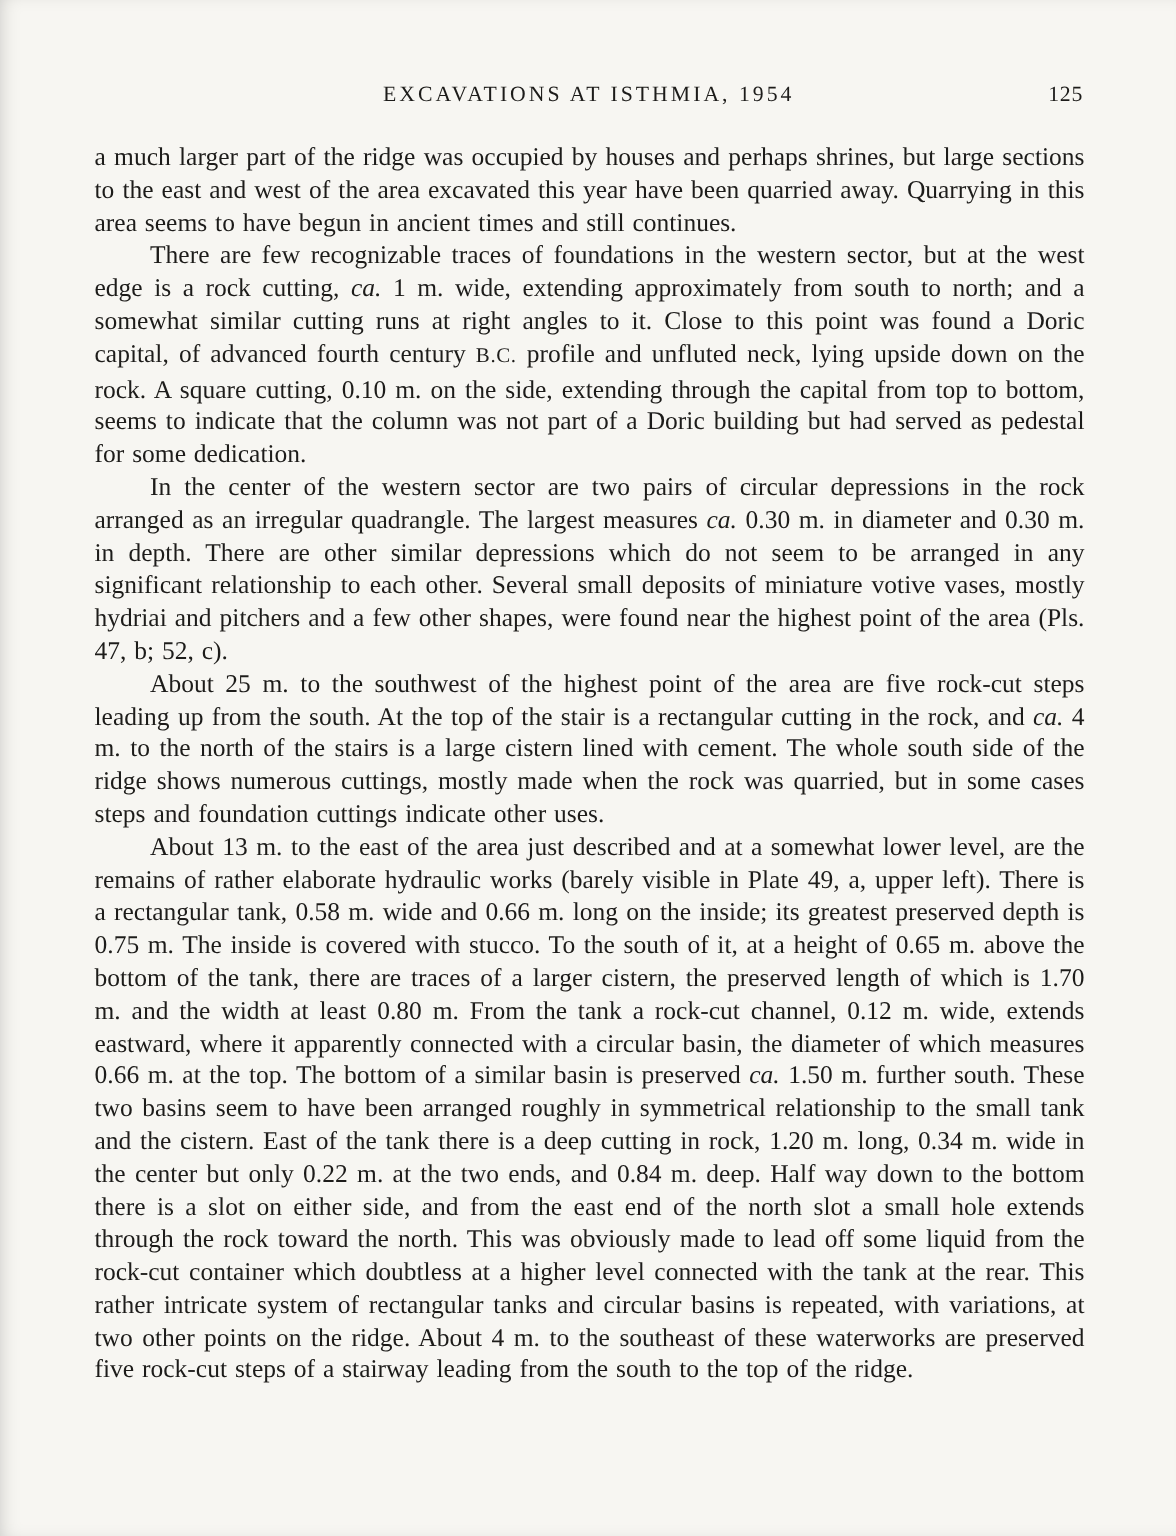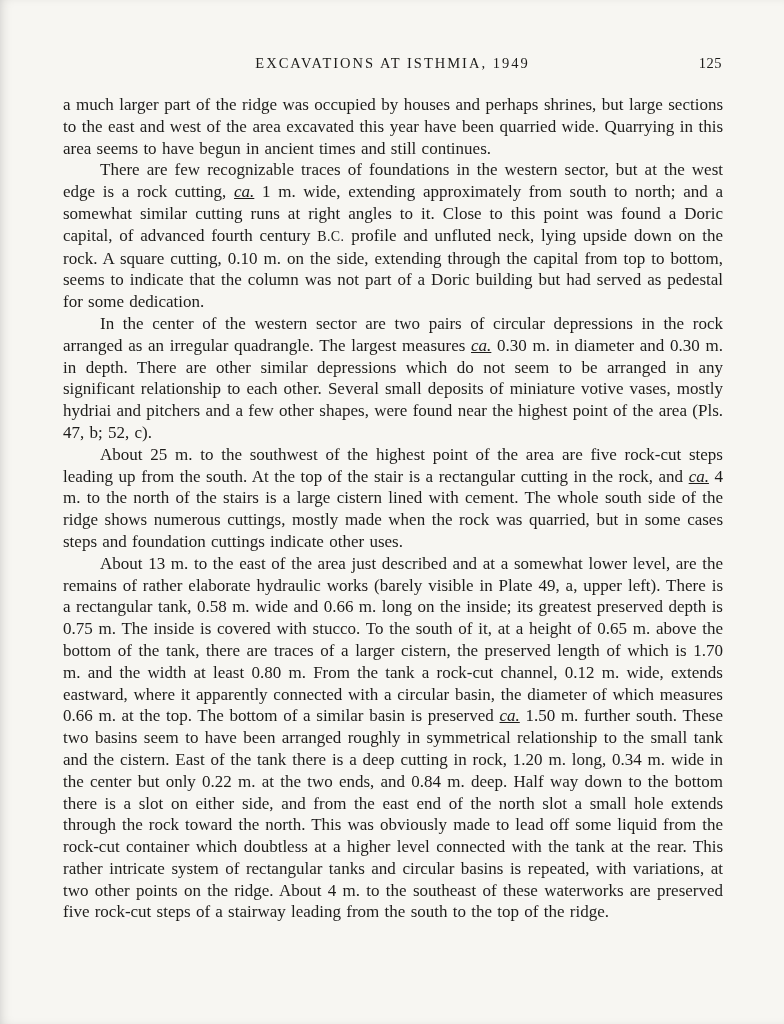--- a/index.html
+++ b/index.html
@@ -51,35 +51,34 @@
     word-spacing: 0.06em;
   }
   p.para {
     margin: 0;
   }
   p.indent {
     text-indent: 37px;
   }
   .it {
     font-style: italic;
-    text-decoration: underline;
   }
   .sc {
     font-size: 0.82em;
     letter-spacing: 0.4px;
   }
 </style>
 </head>
 <body>
 
 <div class="page">
   <header class="page-header">
-    <span class="header-title">EXCAVATIONS AT ISTHMIA, 1949</span>
+    <span class="header-title">EXCAVATIONS AT ISTHMIA, 1954</span>
     <span class="page-number">125</span>
   </header>
   <main class="page-body">
-      <p class="para"><span>a much larger part of the ridge was occupied by houses and perhaps shrines, but large sections to the east and west of the area excavated this year have been quarried wide. Quarrying in this area seems to have begun in ancient times and still continues.</span></p>
+      <p class="para"><span>a much larger part of the ridge was occupied by houses and perhaps shrines, but large sections to the east and west of the area excavated this year have been quarried away. Quarrying in this area seems to have begun in ancient times and still continues.</span></p>
       <p class="para indent"><span>There are few recognizable traces of foundations in the western sector, but at the west edge is a rock cutting, </span><span class="it">ca.</span><span> 1 m. wide, extending approximately from south to north; and a somewhat similar cutting runs at right angles to it. Close to this point was found a Doric capital, of advanced fourth century </span><span class="sc">B.C.</span><span> profile and unfluted neck, lying upside down on the rock. A square cutting, 0.10 m. on the side, extending through the capital from top to bottom, seems to indicate that the column was not part of a Doric building but had served as pedestal for some dedication.</span></p>
       <p class="para indent"><span>In the center of the western sector are two pairs of circular depressions in the rock arranged as an irregular quadrangle. The largest measures </span><span class="it">ca.</span><span> 0.30 m. in diameter and 0.30 m. in depth. There are other similar depressions which do not seem to be arranged in any significant relationship to each other. Several small deposits of miniature votive vases, mostly hydriai and pitchers and a few other shapes, were found near the highest point of the area (Pls. 47, b; 52, c).</span></p>
       <p class="para indent"><span>About 25 m. to the southwest of the highest point of the area are five rock-cut steps leading up from the south. At the top of the stair is a rectangular cutting in the rock, and </span><span class="it">ca.</span><span> 4 m. to the north of the stairs is a large cistern lined with cement. The whole south side of the ridge shows numerous cuttings, mostly made when the rock was quarried, but in some cases steps and foundation cuttings indicate other uses.</span></p>
       <p class="para indent"><span>About 13 m. to the east of the area just described and at a somewhat lower level, are the remains of rather elaborate hydraulic works (barely visible in Plate 49, a, upper left). There is a rectangular tank, 0.58 m. wide and 0.66 m. long on the inside; its greatest preserved depth is 0.75 m. The inside is covered with stucco. To the south of it, at a height of 0.65 m. above the bottom of the tank, there are traces of a larger cistern, the preserved length of which is 1.70 m. and the width at least 0.80 m. From the tank a rock-cut channel, 0.12 m. wide, extends eastward, where it apparently connected with a circular basin, the diameter of which measures 0.66 m. at the top. The bottom of a similar basin is preserved </span><span class="it">ca.</span><span> 1.50 m. further south. These two basins seem to have been arranged roughly in symmetrical relationship to the small tank and the cistern. East of the tank there is a deep cutting in rock, 1.20 m. long, 0.34 m. wide in the center but only 0.22 m. at the two ends, and 0.84 m. deep. Half way down to the bottom there is a slot on either side, and from the east end of the north slot a small hole extends through the rock toward the north. This was obviously made to lead off some liquid from the rock-cut container which doubtless at a higher level connected with the tank at the rear. This rather intricate system of rectangular tanks and circular basins is repeated, with variations, at two other points on the ridge. About 4 m. to the southeast of these waterworks are preserved five rock-cut steps of a stairway leading from the south to the top of the ridge.</span></p>
     </main>
 </div>
 
 </body></html>

